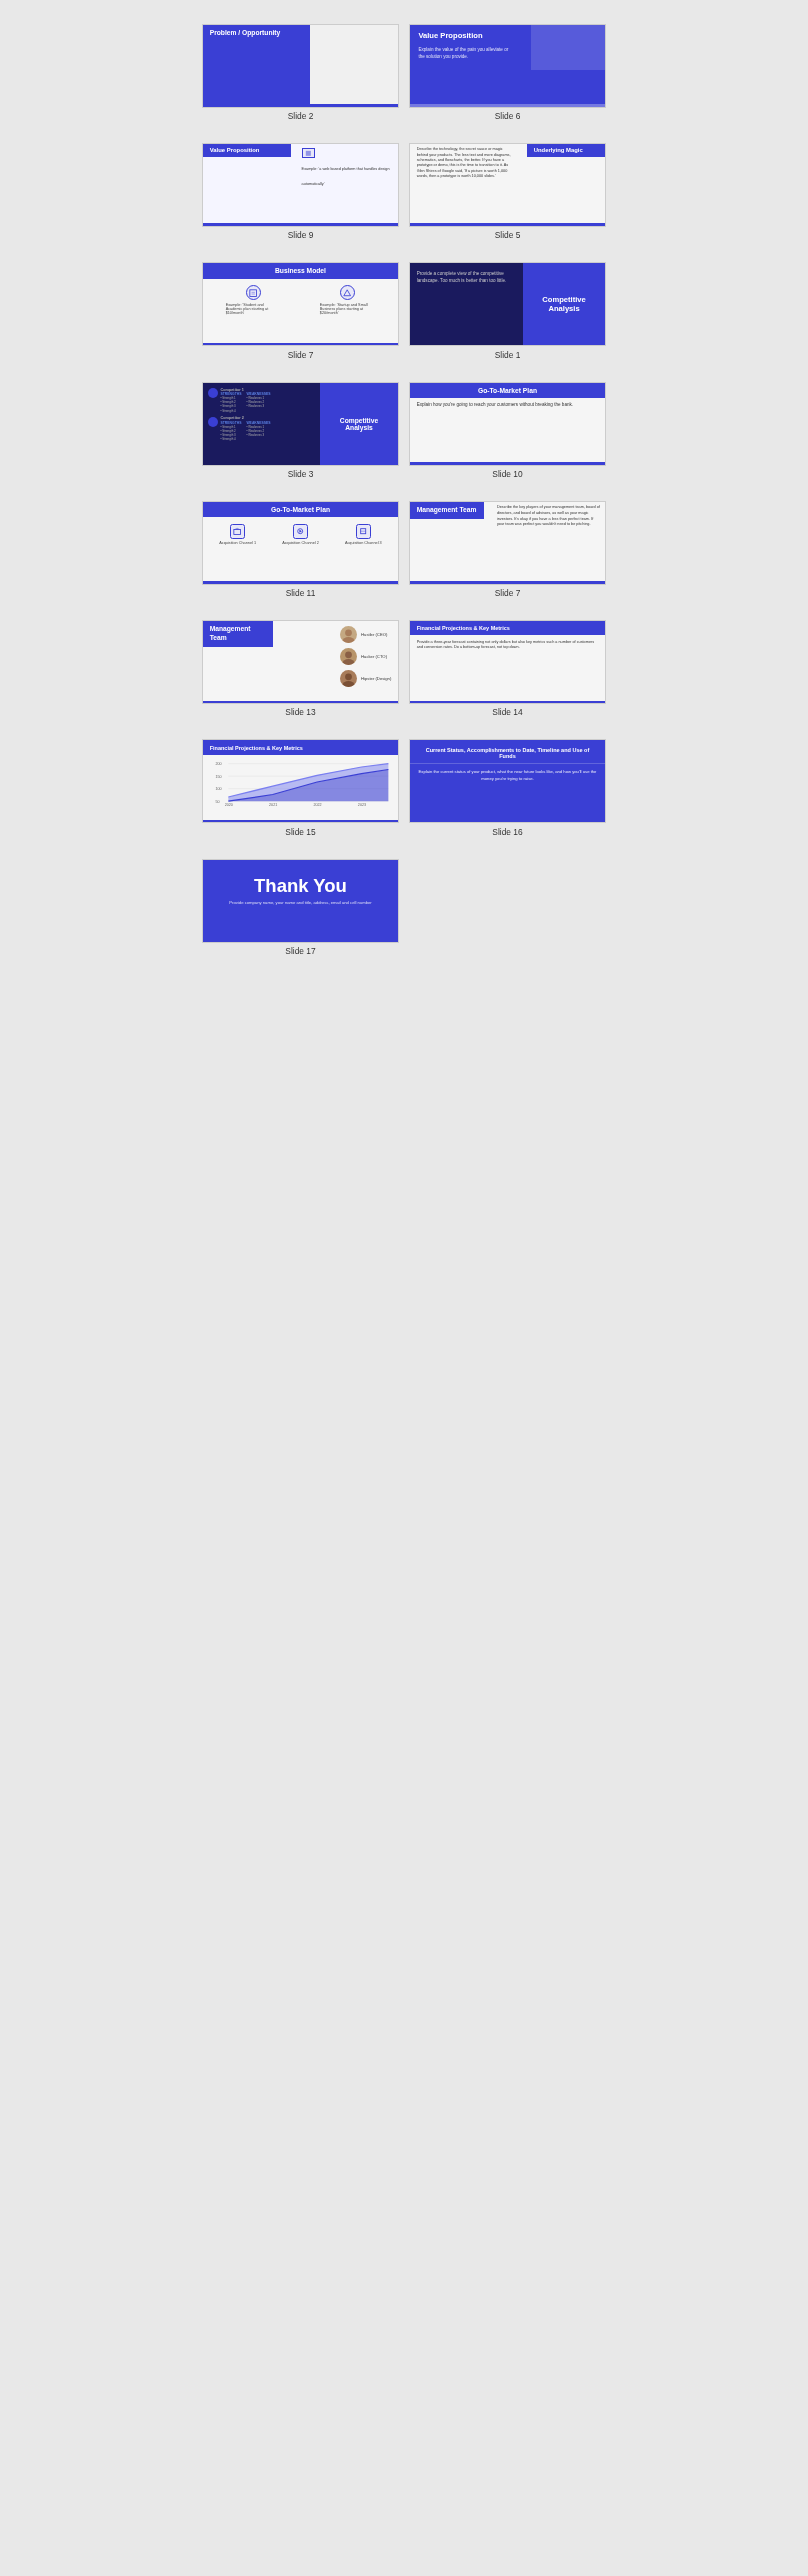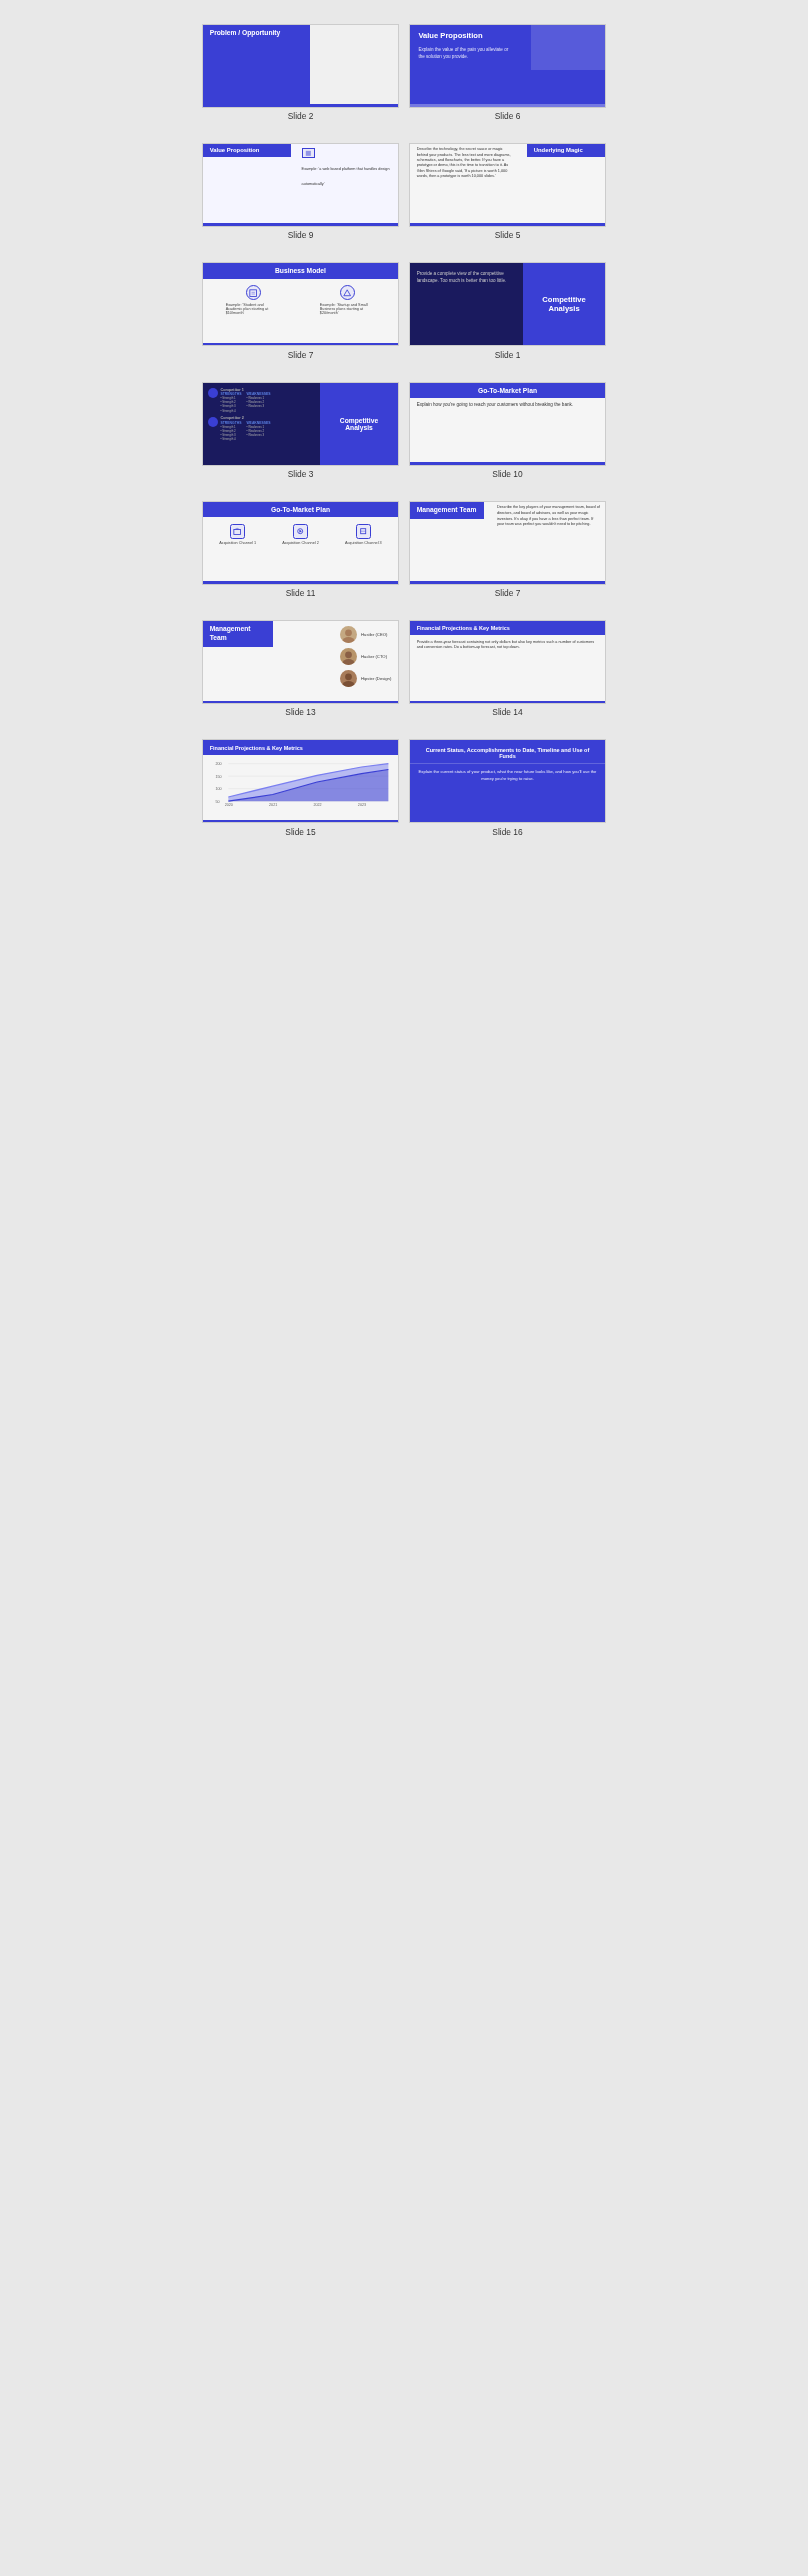--- a/index.html
+++ b/index.html
@@ -515,16 +515,24 @@
         </div>
         <div style="padding:5px 8.4px;font-size:4.2px;color:rgba(255,255,255,0.9);line-height:1.5;text-align:center;">
           <span>Explain the current status of your product, what the
 near future looks like, and how you'll use the money
 you're trying to raise.</span>
         </div>
       </div>
       <div class="slide-label">Slide 16</div>
     </div>
 
+    <div class="slide-col">
+      <div class="slide-thumb slide-relative" style="height:84px;background:#3a3fd4;">
+        <div style="color:white;font-size:18.5px;font-weight:bold;text-align:center;padding:15px 8.4px 3.4px;">Thank You</div>
+        <div style="color:rgba(255,255,255,0.8);font-size:4.2px;text-align:center;padding:0 12.6px;line-height:1.5;">Provide company name, your name and title,
+address, email and cell number</div>
+      </div>
+      <div class="slide-label">Slide 17</div>
+    </div>
 
   </div>
 </div>
 
 
 </body></html>

